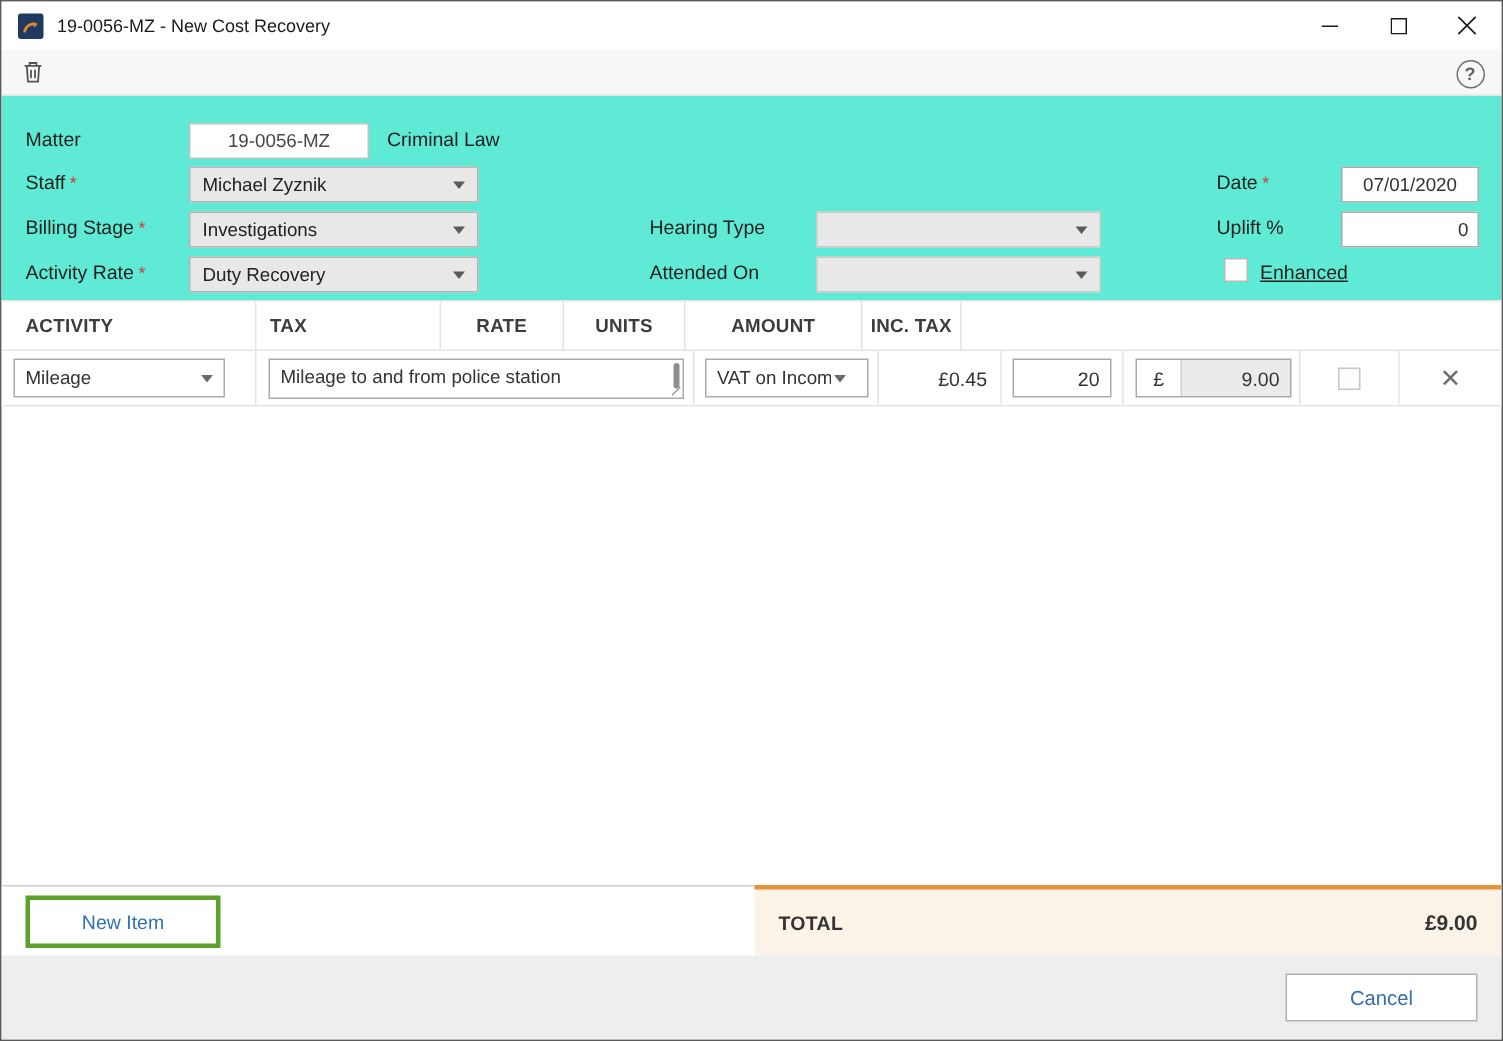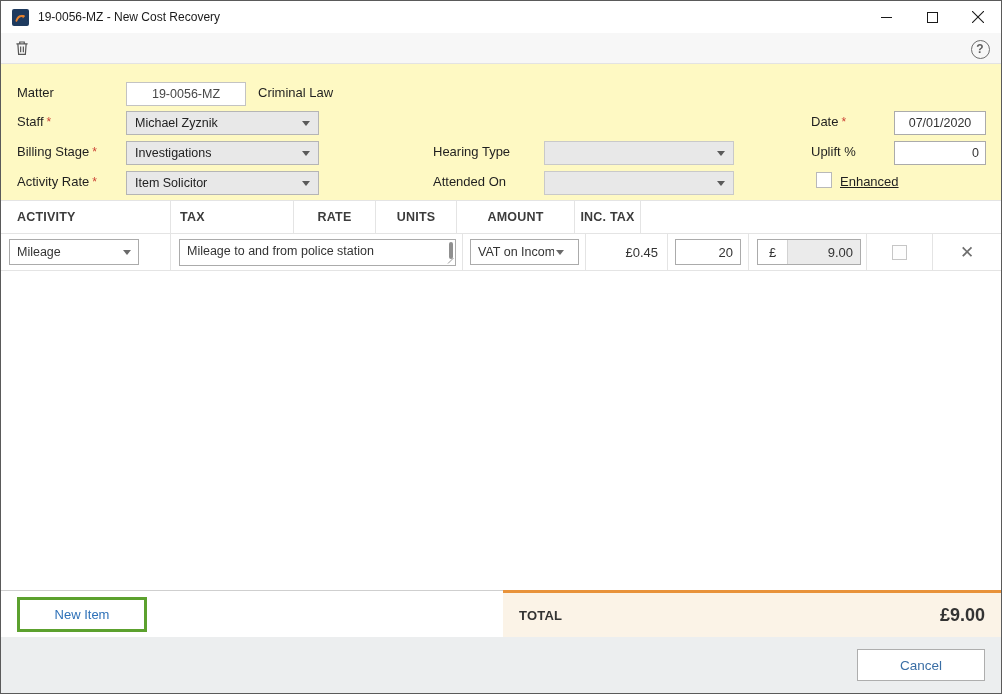--- a/index.html
+++ b/index.html
@@ -14,21 +14,21 @@
   .win-btn{width:46px;height:32px;display:flex;align-items:center;justify-content:center;cursor:default;}
   .win-btn svg{display:block;}
 
   
   .toolbar{position:absolute;top:32px;left:0;right:0;height:31px;background:#f7f7f7;border-bottom:1px solid #e3e3e3;display:flex;align-items:center;}
   .tool-btn{width:30px;height:28px;margin-left:6px;display:flex;align-items:center;justify-content:center;}
   .help-btn{position:absolute;right:10px;top:5px;width:22px;height:22px;display:flex;align-items:center;justify-content:center;}
   .help-circle{width:19px;height:19px;border:1.6px solid #6e6e6e;border-radius:50%;display:flex;align-items:center;justify-content:center;font-size:12px;font-weight:700;color:#5f5f5f;line-height:1;}
 
   
-  .form-area{position:absolute;top:63px;left:0;right:0;height:136px;background:#fef9c3;}
+  .form-area{position:absolute;top:63px;left:0;right:0;height:136px;background:#5eead4;}
   .lbl{position:absolute;font-size:13px;color:#1f1f1f;white-space:nowrap;}
   .req{color:#cb4335;margin-left:3px;font-size:12px;}
   .txt-input{position:absolute;height:24px;border:1px solid #c3c3c3;background:#fff;font-size:12.5px;color:#484848;padding:4px 6px;outline:none;}
   .center{text-align:center;}
   .right{text-align:right;}
   .dd{position:absolute;height:24px;background:#e8e8e8;border:1px solid #b5b5b5;display:flex;align-items:center;padding:0 8px;cursor:default;}
   .dd-empty{border-color:#c9c9c9;}
   .dd-text{flex:1 1 auto;font-size:12.5px;color:#222;white-space:nowrap;overflow:hidden;}
   .dd-arrow{width:0;height:0;border-left:4.5px solid transparent;border-right:4.5px solid transparent;border-top:5px solid #5a5a5a;margin-left:6px;flex:0 0 auto;}
   .checkbox{position:absolute;width:16px;height:16px;border:1px solid #b9b9b9;background:#fff;}
@@ -55,21 +55,21 @@
   .amount-val{flex:1;border:none;outline:none;background:#ebebeb;font-size:13px;color:#333;text-align:right;padding:0 7px;width:60px;}
   .row-check{width:15px;height:15px;border:1px solid #c6c6c6;background:#fdfdfd;margin:0 auto;}
   .del-x{margin:0 auto;font-size:17px;color:#6e6e6e;line-height:1;cursor:default;}
 
   
   .bottom-row{position:absolute;top:589px;left:0;right:0;height:47px;display:flex;}
   .newitem-area{width:502px;background:#fff;border-top:1px solid #cfcfcf;display:flex;align-items:center;}
   .new-item-btn{margin-left:16px;width:130px;height:35px;background:#fff;border:3px solid #5ca12e;color:#2e71b8;font-size:13px;display:flex;align-items:center;justify-content:center;cursor:default;}
   .total-area{flex:1;background:#fbf3e7;border-top:3px solid #e8923a;display:flex;align-items:center;justify-content:space-between;padding:0 16px;}
   .total-label{font-size:13px;font-weight:700;color:#333;letter-spacing:.2px;}
-  .total-value{font-size:18px;font-weight:700;color:#333;}
+  .total-value{font-size:14px;font-weight:700;color:#333;}
 
   
   .footer{position:absolute;top:636px;left:0;right:0;height:56px;background:#eceeef;display:flex;align-items:center;justify-content:flex-end;}
   .btn{height:32px;width:128px;display:flex;align-items:center;justify-content:center;font-size:13.5px;cursor:default;}
   .btn-primary{background:#203a60;color:#fff;border:1px solid #203a60;margin-right:8px;}
   .btn-secondary{background:#fff;color:#3a6ea5;border:1px solid #aeaeae;margin-right:16px;}
 </style>
 </head>
 <body>
 
@@ -140,21 +140,21 @@
     <span class="lbl" style="left:432px;top:80px;">Hearing Type</span>
     <div class="dd dd-empty" style="left:543px;top:77px;width:190px;">
       <span class="dd-text"></span>
       <span class="dd-arrow"></span>
     </div>
     <span class="lbl" style="left:810px;top:80px;">Uplift %</span>
     <input class="txt-input right" style="left: 893px; top: 77px; width: 92px; border-color: rgb(171, 171, 171); color: rgb(51, 51, 51);" value="0">
 
     <span class="lbl" style="left:16px;top:110px;"><span>Activity Rate</span><span class="req">*</span></span>
     <div class="dd" style="left:125px;top:107px;width:193px;">
-      <span class="dd-text">Item Solicitor</span>
+      <span class="dd-text">Duty Recovery</span>
       <span class="dd-arrow"></span>
     </div>
     <span class="lbl" style="left:432px;top:110px;">Attended On</span>
     <div class="dd dd-empty" style="left:543px;top:107px;width:190px;">
       <span class="dd-text"></span>
       <span class="dd-arrow"></span>
     </div>
     <div class="checkbox" style="left:815px;top:108px;"></div>
     <span class="lbl" style="left:839px;top:110px;text-decoration:underline;">Enhanced</span>
   </div>
@@ -164,21 +164,21 @@
     <div class="cell c3 hcell" style="padding-left:9px;">TAX</div>
     <div class="cell c4 hcell hcenter">RATE</div>
     <div class="cell c5 hcell hcenter">UNITS</div>
     <div class="cell c6 hcell hcenter">AMOUNT</div>
     <div class="cell c7 hcell hcenter" style="white-space:nowrap;">INC. TAX</div>
     <div class="cell c8"></div>
   </div>
 
   <div class="grid-row">
     <div class="cell c1">
-      <div class="row-dd" style="width:130px;">
+      <div class="row-dd" style="width:141px;">
         <span class="dd-text">Mileage</span>
         <span class="dd-arrow" style="border-top-color:#6a6a6a;"></span>
       </div>
     </div>
     <div class="cell c2">
       <div class="desc-box">
         <textarea spellcheck="false" style="">Mileage to and from police station</textarea>
         <div class="scroll-thumb"></div>
         <svg class="resize-grip" viewBox="0 0 7 7">
             <line x1="6.5" y1="1" x2="1" y2="6.5" stroke="#999" stroke-width="1"></line>

